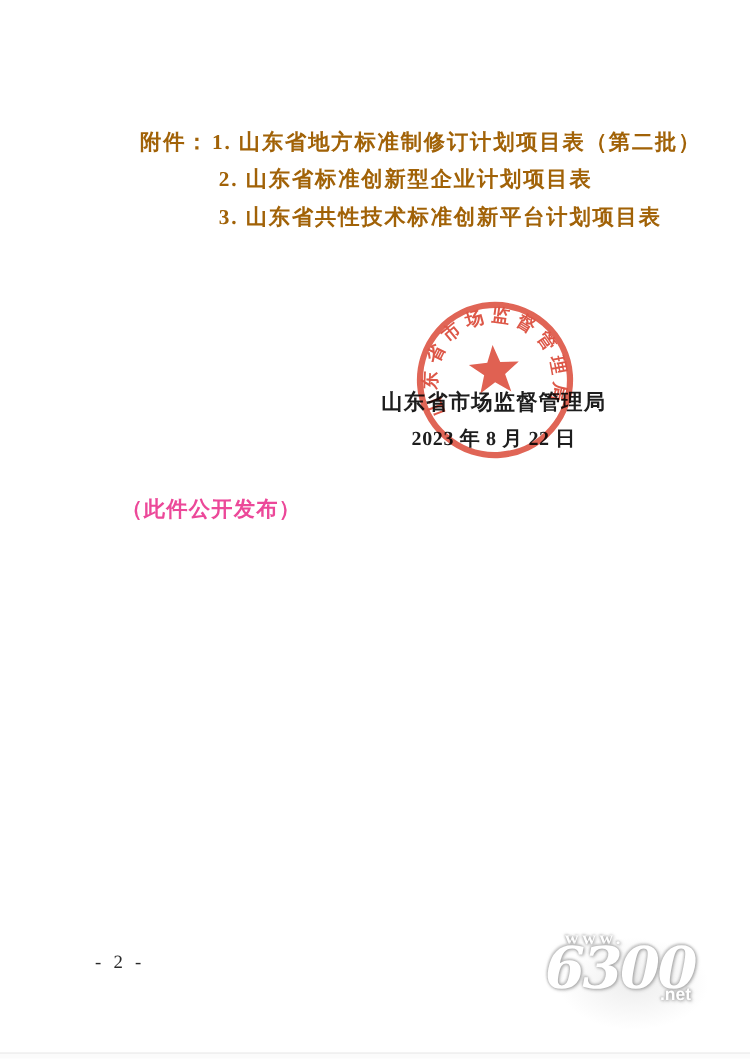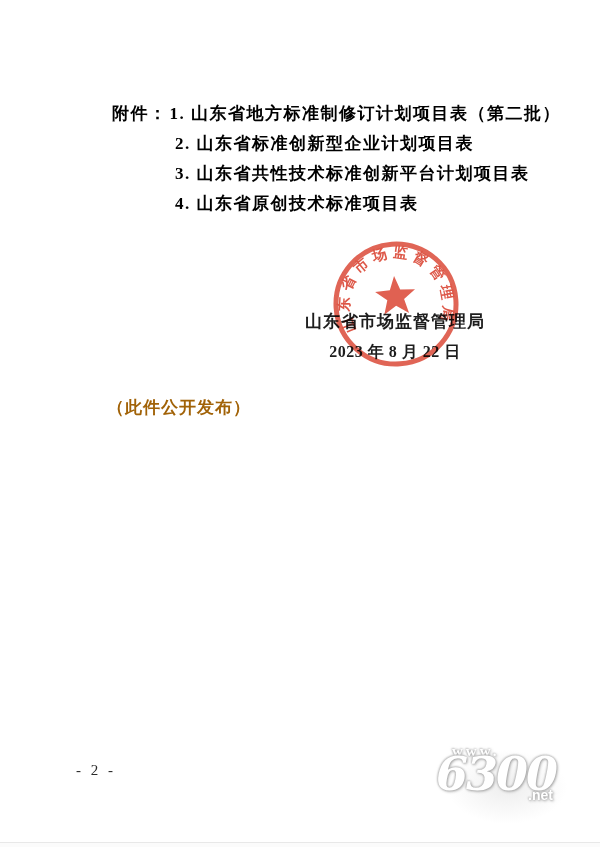--- a/index.html
+++ b/index.html
@@ -17,21 +17,21 @@
     height: 847px;
     background: #ffffff;
   }
   
   .attachment {
     position: absolute;
     left: 112px;
     top: 99px;
     font-size: 17px;
     line-height: 30px;
-    color: #000000;
+    color: #a16207;
     font-weight: 600;
     letter-spacing: 1.5px;
   }
   .attachment .first-line { white-space: nowrap; }
   .attachment .att-label { margin-right: 2px; }
   .attachment .att-item { display: block; margin-left: 63px; white-space: nowrap; }
   .attachment .att-item.inline { display: inline; margin-left: 0; }
 
   
   .signature {
@@ -44,24 +44,24 @@
     line-height: 30px;
     color: #1d1d1d;
     font-weight: 600;
     letter-spacing: 1px;
   }
   .signature .date { font-size: 16px; letter-spacing: 0.5px; }
 
   
   .public-note {
     position: absolute;
-    left: 107px;
+    left: 97px;
     top: 396px;
     font-size: 17px;
-    color: #a16207;
+    color: #ec4899;
     font-weight: 600;
     letter-spacing: 1px;
   }
 
   
   .page-number {
     position: absolute;
     left: 76px;
     top: 762px;
     font-size: 15px;
@@ -155,21 +155,20 @@
 <body>
 
 <div class="page">
 
   <div class="attachment">
     <div class="first-line">
       <span class="att-label">附件：</span><span class="att-item inline">1. 山东省地方标准制修订计划项目表（第二批）</span>
     </div>
     <span class="att-item">2. 山东省标准创新型企业计划项目表</span>
     <span class="att-item">3. 山东省共性技术标准创新平台计划项目表</span>
-    <span class="att-item">4. 山东省原创技术标准项目表</span>
   </div>
 
   <div class="signature">
     <div class="agency">山东省市场监督管理局</div>
     <div class="date">2023 年 8 月 22 日</div>
   </div>
 
   <svg class="seal" viewBox="0 0 140 140">
     <circle cx="70" cy="70" r="60" fill="none" stroke-width="5" opacity="0.92" stroke="#d9402e"></circle>
     <polygon points="70,42 75.2,55.9 90,56.5 78.4,65.7 82.4,80 70,71.8 57.6,80 61.6,65.7 50,56.5 64.8,55.9" opacity="0.95" fill="#d9402e"></polygon>

